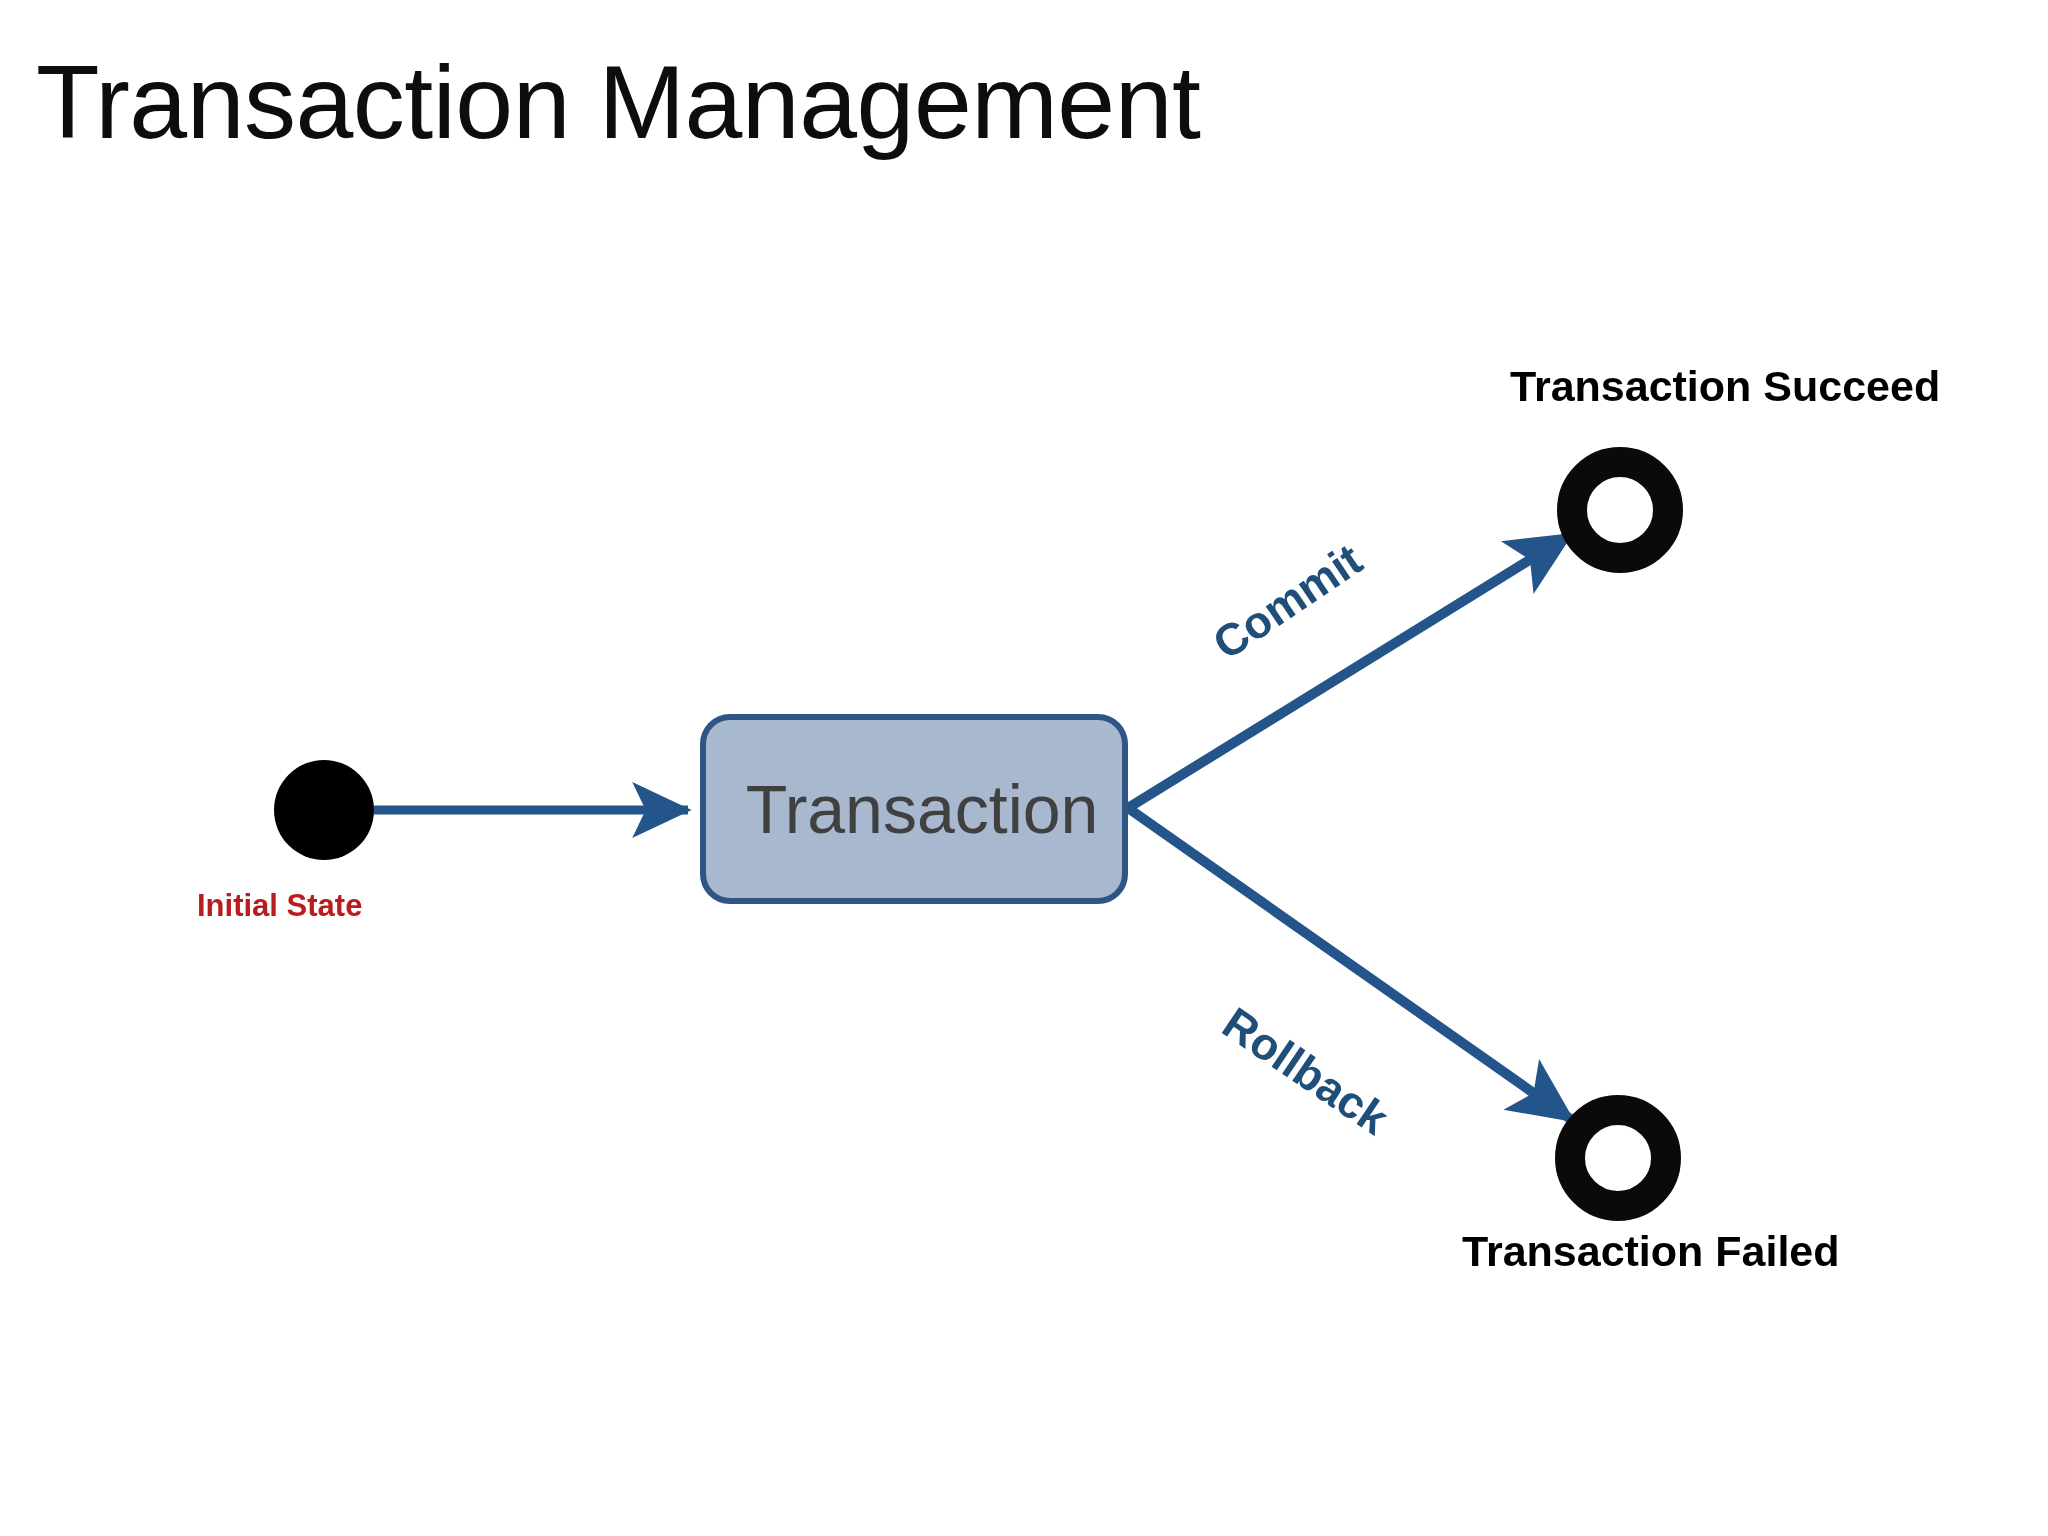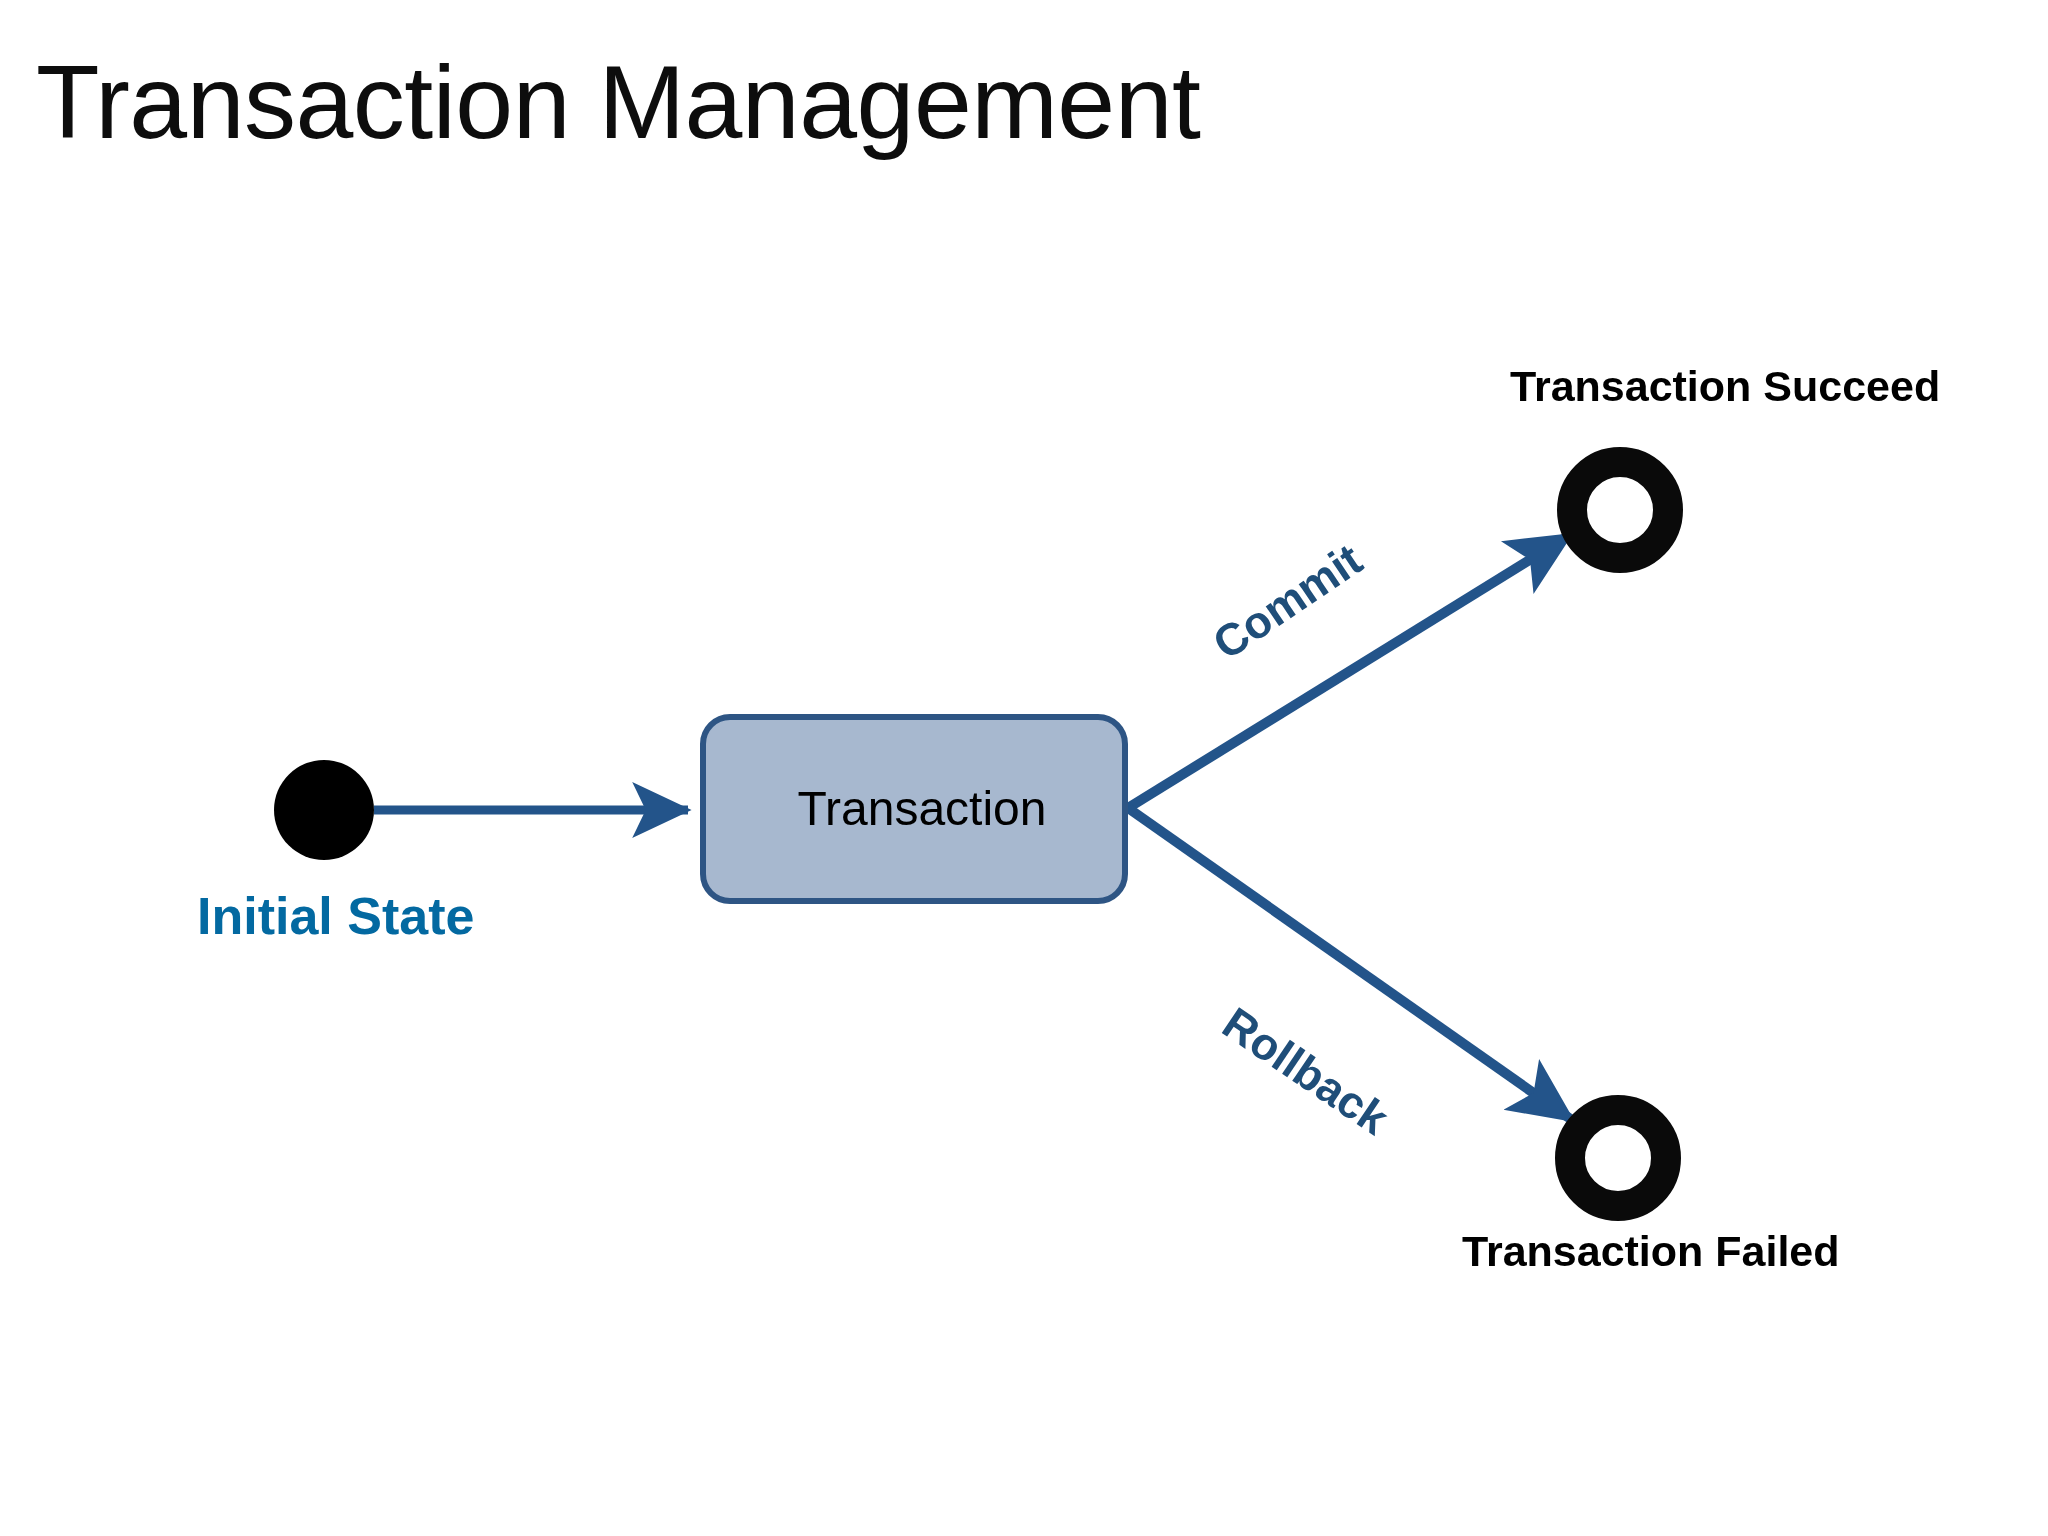--- a/index.html
+++ b/index.html
@@ -86,40 +86,40 @@
     box-sizing: border-box;
     background: #a7b8cf;
     border: 6px solid #2e5584;
     border-radius: 30px;
     display: flex;
     align-items: center;
     justify-content: center;
   }
   #transaction-box-label {
     font-family: "Liberation Sans", sans-serif;
-    font-size: 48px;
+    font-size: 68px;
     font-weight: 400;
-    color: #000000;
+    color: #404040;
     line-height: 1;
     margin-left: 16px;
   }
 
   
   .diagram-label {
     position: absolute;
     font-family: "Liberation Sans", sans-serif;
     font-weight: bold;
     white-space: nowrap;
     line-height: 1;
   }
   #initial-state-label {
     left: 197px;
     top: 890px;
-    font-size: 52px;
-    color: #0369a1;
+    font-size: 31px;
+    color: #b91c1c;
   }
   #succeed-label {
     left: 1510px;
     top: 365px;
     font-size: 43px;
     color: #000000;
   }
   #failed-label {
     left: 1462px;
     top: 1230px;

